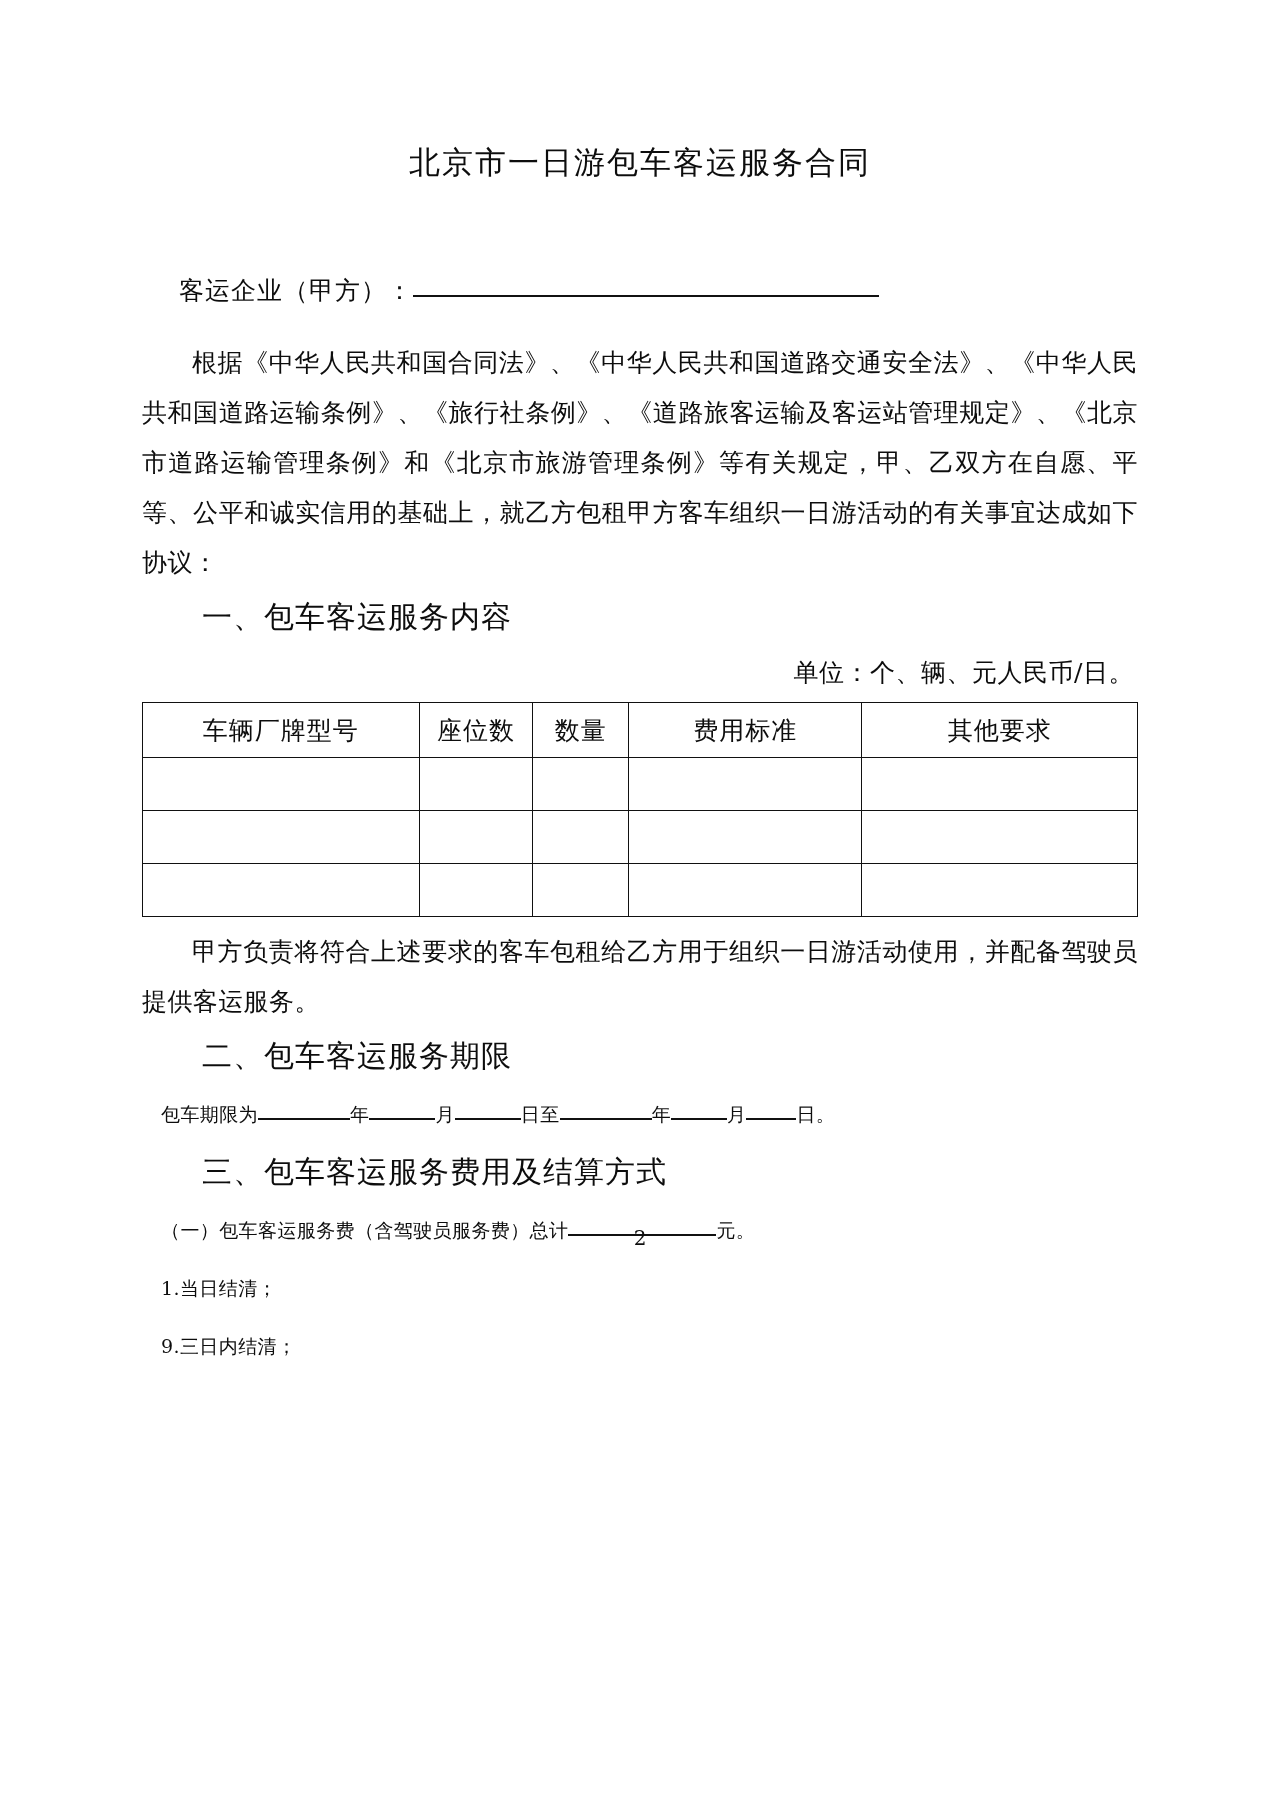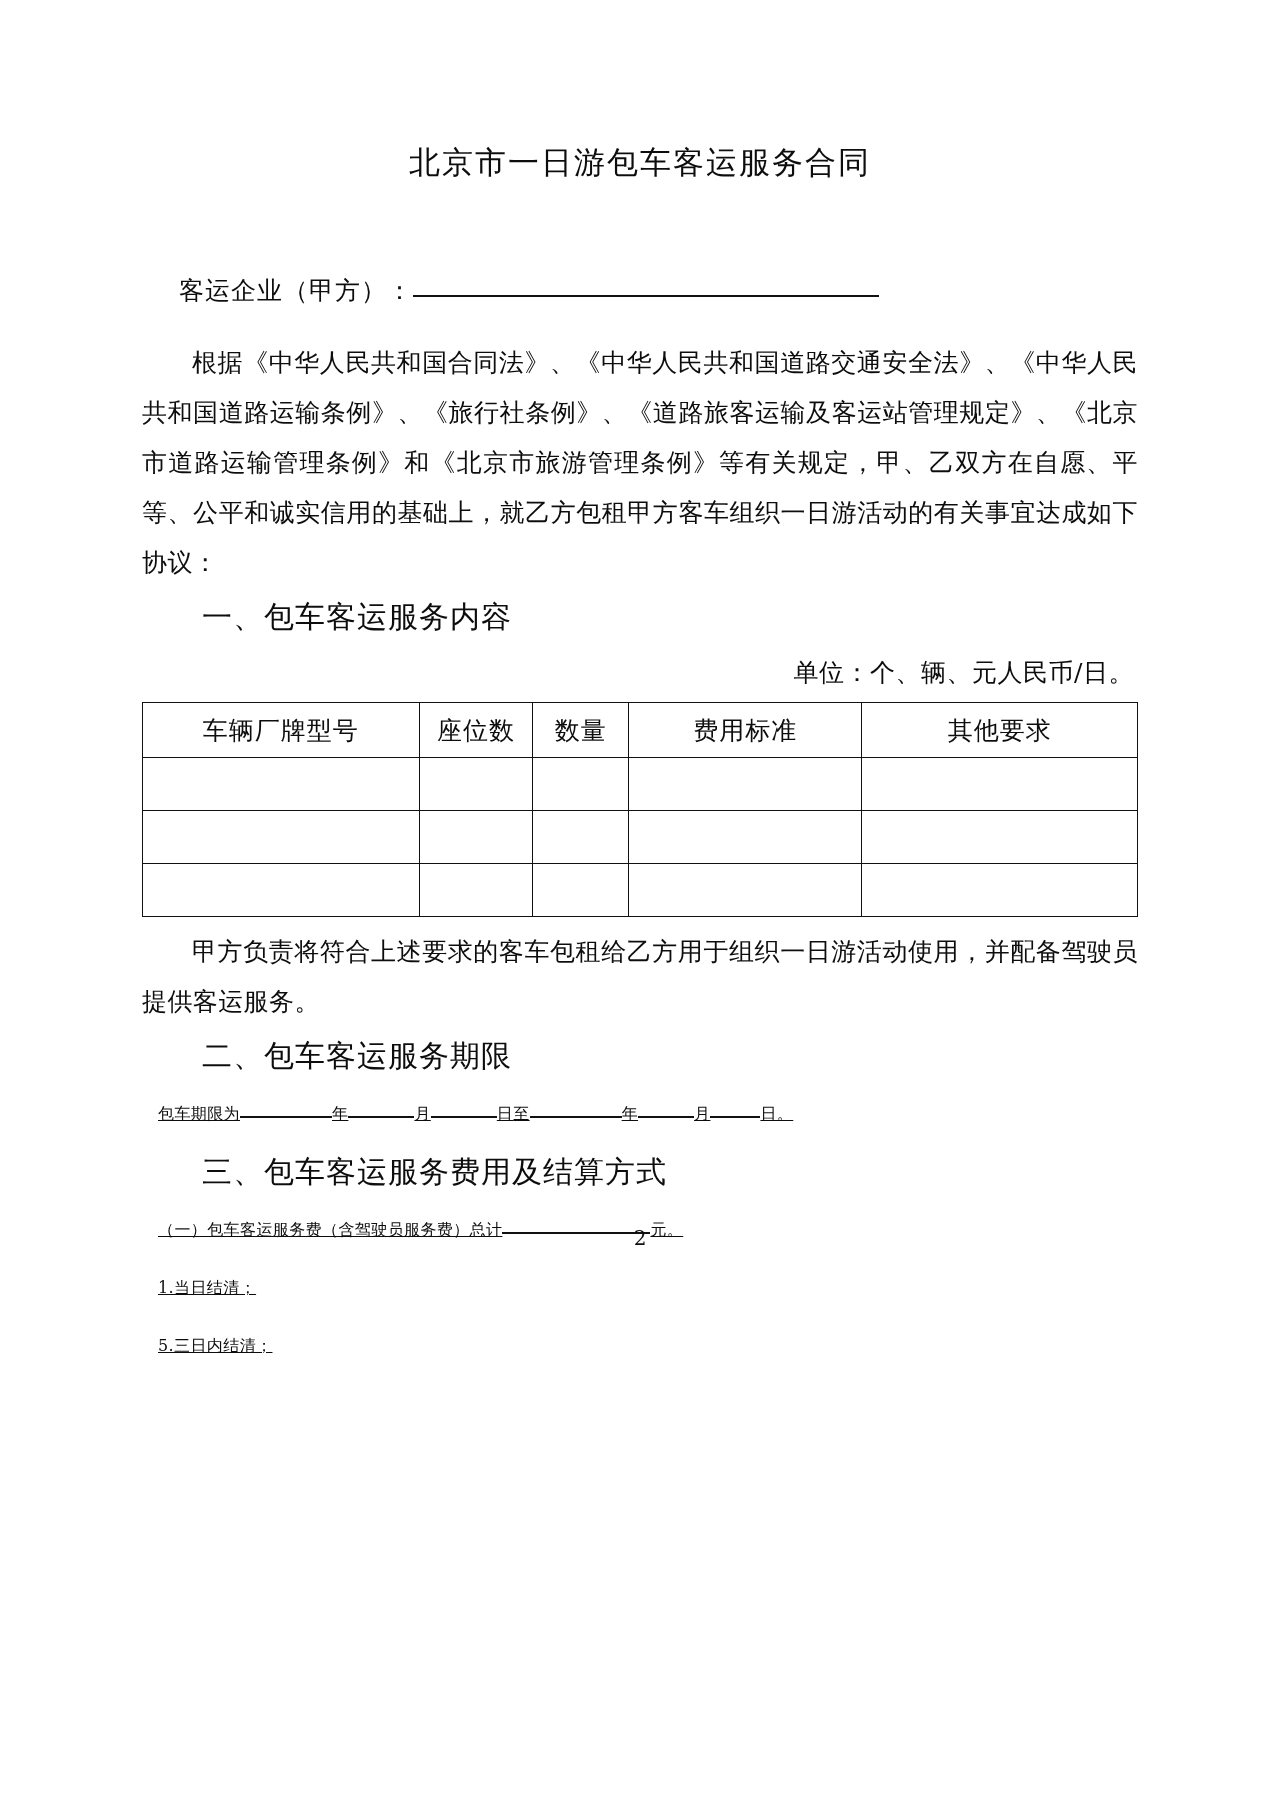--- a/index.html
+++ b/index.html
@@ -107,27 +107,26 @@
   .col-model  { width: 28.0%; }
   .col-seats  { width: 11.2%; }
   .col-qty    { width: 9.4%;  }
   .col-fee    { width: 23.5%; }
   .col-other  { width: 27.9%; }
 
   
   .post-table { margin-top: 10px; }
 
   .term-line {
-    font-size: 16px;
+    font-size: 19px;
     line-height: 58px;
     margin: 0;
     text-indent: 1em;
     letter-spacing: 0.4px;
     white-space: nowrap;
-    text-decoration: underline;
   }
 
   .blank {
     display: inline-block;
     border-bottom: 2px solid #111;
     vertical-align: 1px;
   }
   .b-year1  { width: 92px; }
   .b-month1 { width: 66px; }
   .b-day1   { width: 66px; }
@@ -206,17 +205,17 @@
 
   <p class="term-line"><span>包车期限为</span><span class="blank b-year1"></span><span>年</span><span class="blank b-month1"></span><span>月</span><span class="blank b-day1"></span><span>日</span><span>至</span><span class="blank b-year2"></span><span>年</span><span class="blank b-month2"></span><span>月</span><span class="blank b-day2"></span><span>日。</span></p>
 
   <p class="section-heading">三、包车客运服务费用及结算方式</p>
 
   <p class="term-line"><span>（一）包车客运服务费（含驾驶员服务费）总计</span><span class="blank b-total"></span><span>元。</span></p>
 
 
   <p class="term-line">1.当日结清；</p>
 
-  <p class="term-line">5.三日内结清；</p>
+  <p class="term-line">9.三日内结清；</p>
 
   <div class="page-number">2</div>
 
 </div>
 
 </body></html>

